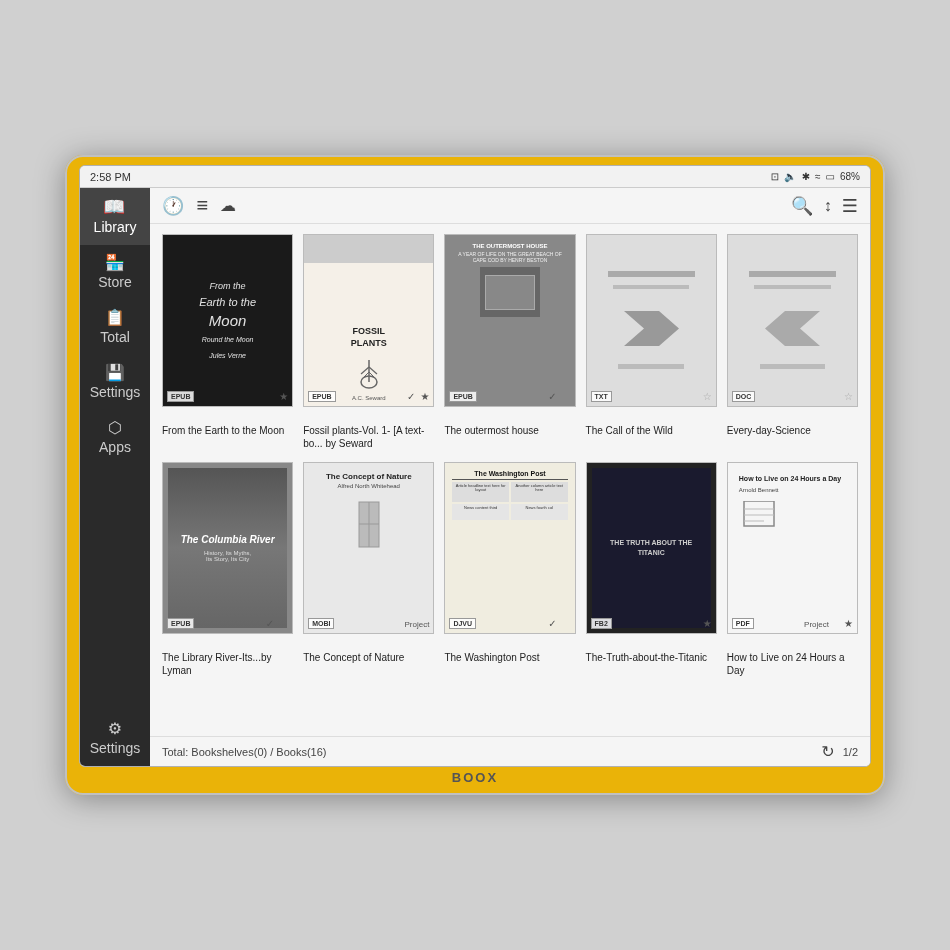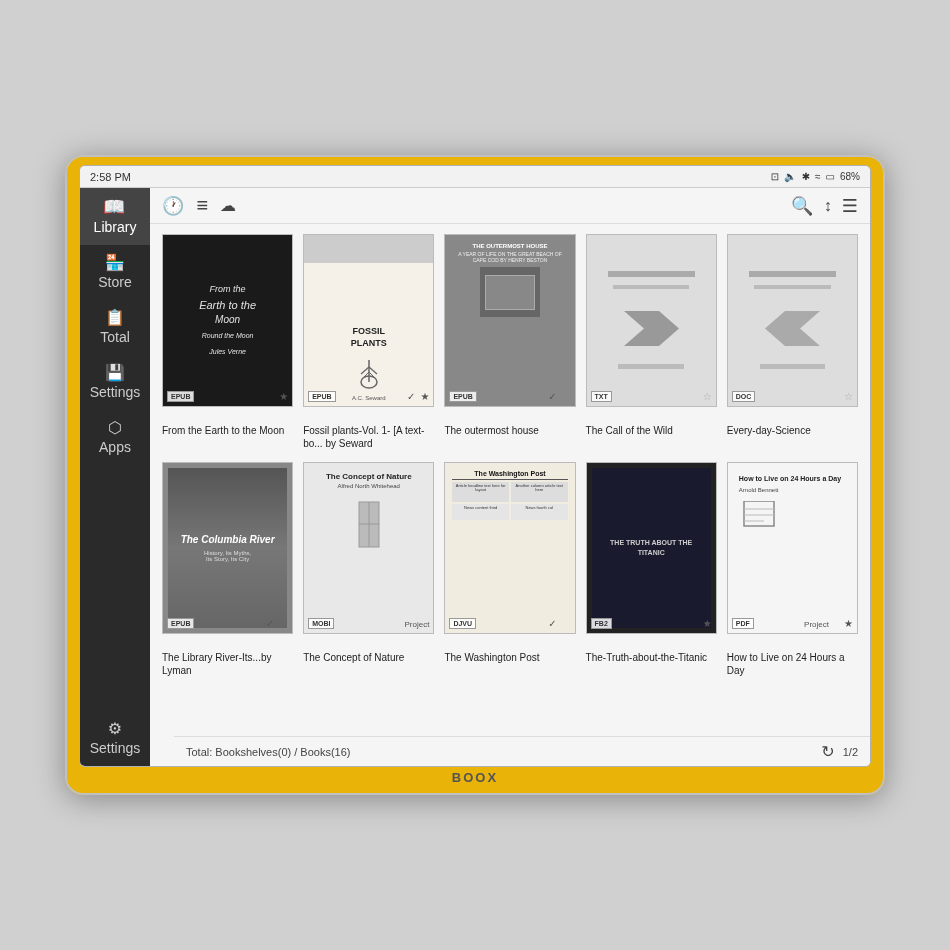--- a/index.html
+++ b/index.html
@@ -297,21 +297,20 @@
     }
     
     .footer-bar {
       display: flex;
       align-items: center;
       padding: 5px 12px;
       background: #f5f5f5;
       border-top: 1px solid #ddd;
       font-size: 11px;
       color: #444;
-      margin-left: 24px;
     }
     .footer-right {
       margin-left: auto;
       display: flex;
       align-items: center;
       gap: 8px;
       font-size: 11px;
     }
     
     .brand-bar {
@@ -390,21 +389,21 @@
         </div>
 
         <div class="book-grid">
 
           <div class="book-item">
             <div class="book-cover-wrap">
               <div class="book-cover cover-earth-moon">
                 <div style="text-align:center; color:#e0e0e0; font-size:8px; line-height:1.4; font-style:italic; padding:4px;">
                   <div style="font-size:9px; margin-bottom:2px;">From the</div>
                   <div style="font-size:11px;">Earth to the</div>
-                  <div style="font-size:10px;">Moon</div>
+                  <div style="font-size:15px;">Moon</div>
                   <div style="font-size:7px; margin-top:4px;">Round the Moon</div>
                   <div style="font-size:7px; margin-top:6px; font-style:italic;">Jules Verne</div>
                 </div>
               </div>
               <span class="book-badge">EPUB</span>
               <span class="book-star">★</span>
             </div>
             <div class="book-title">From the Earth to the Moon</div>
           </div>
 

